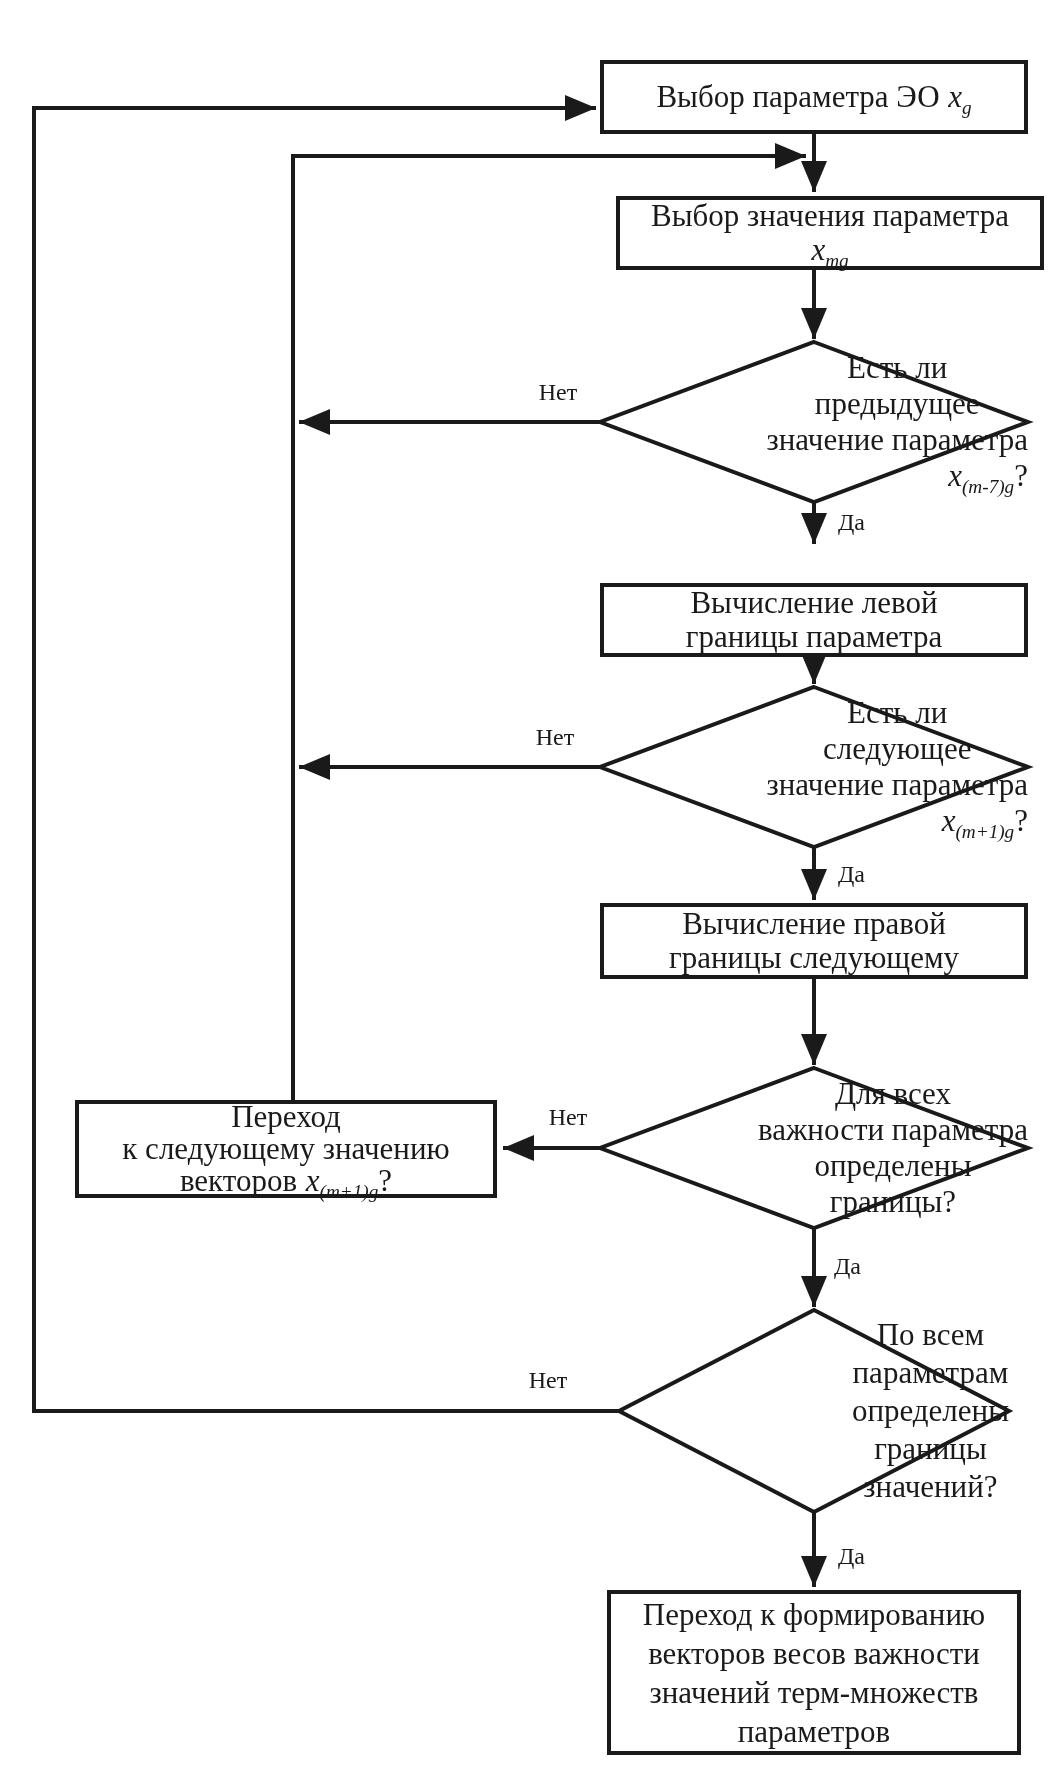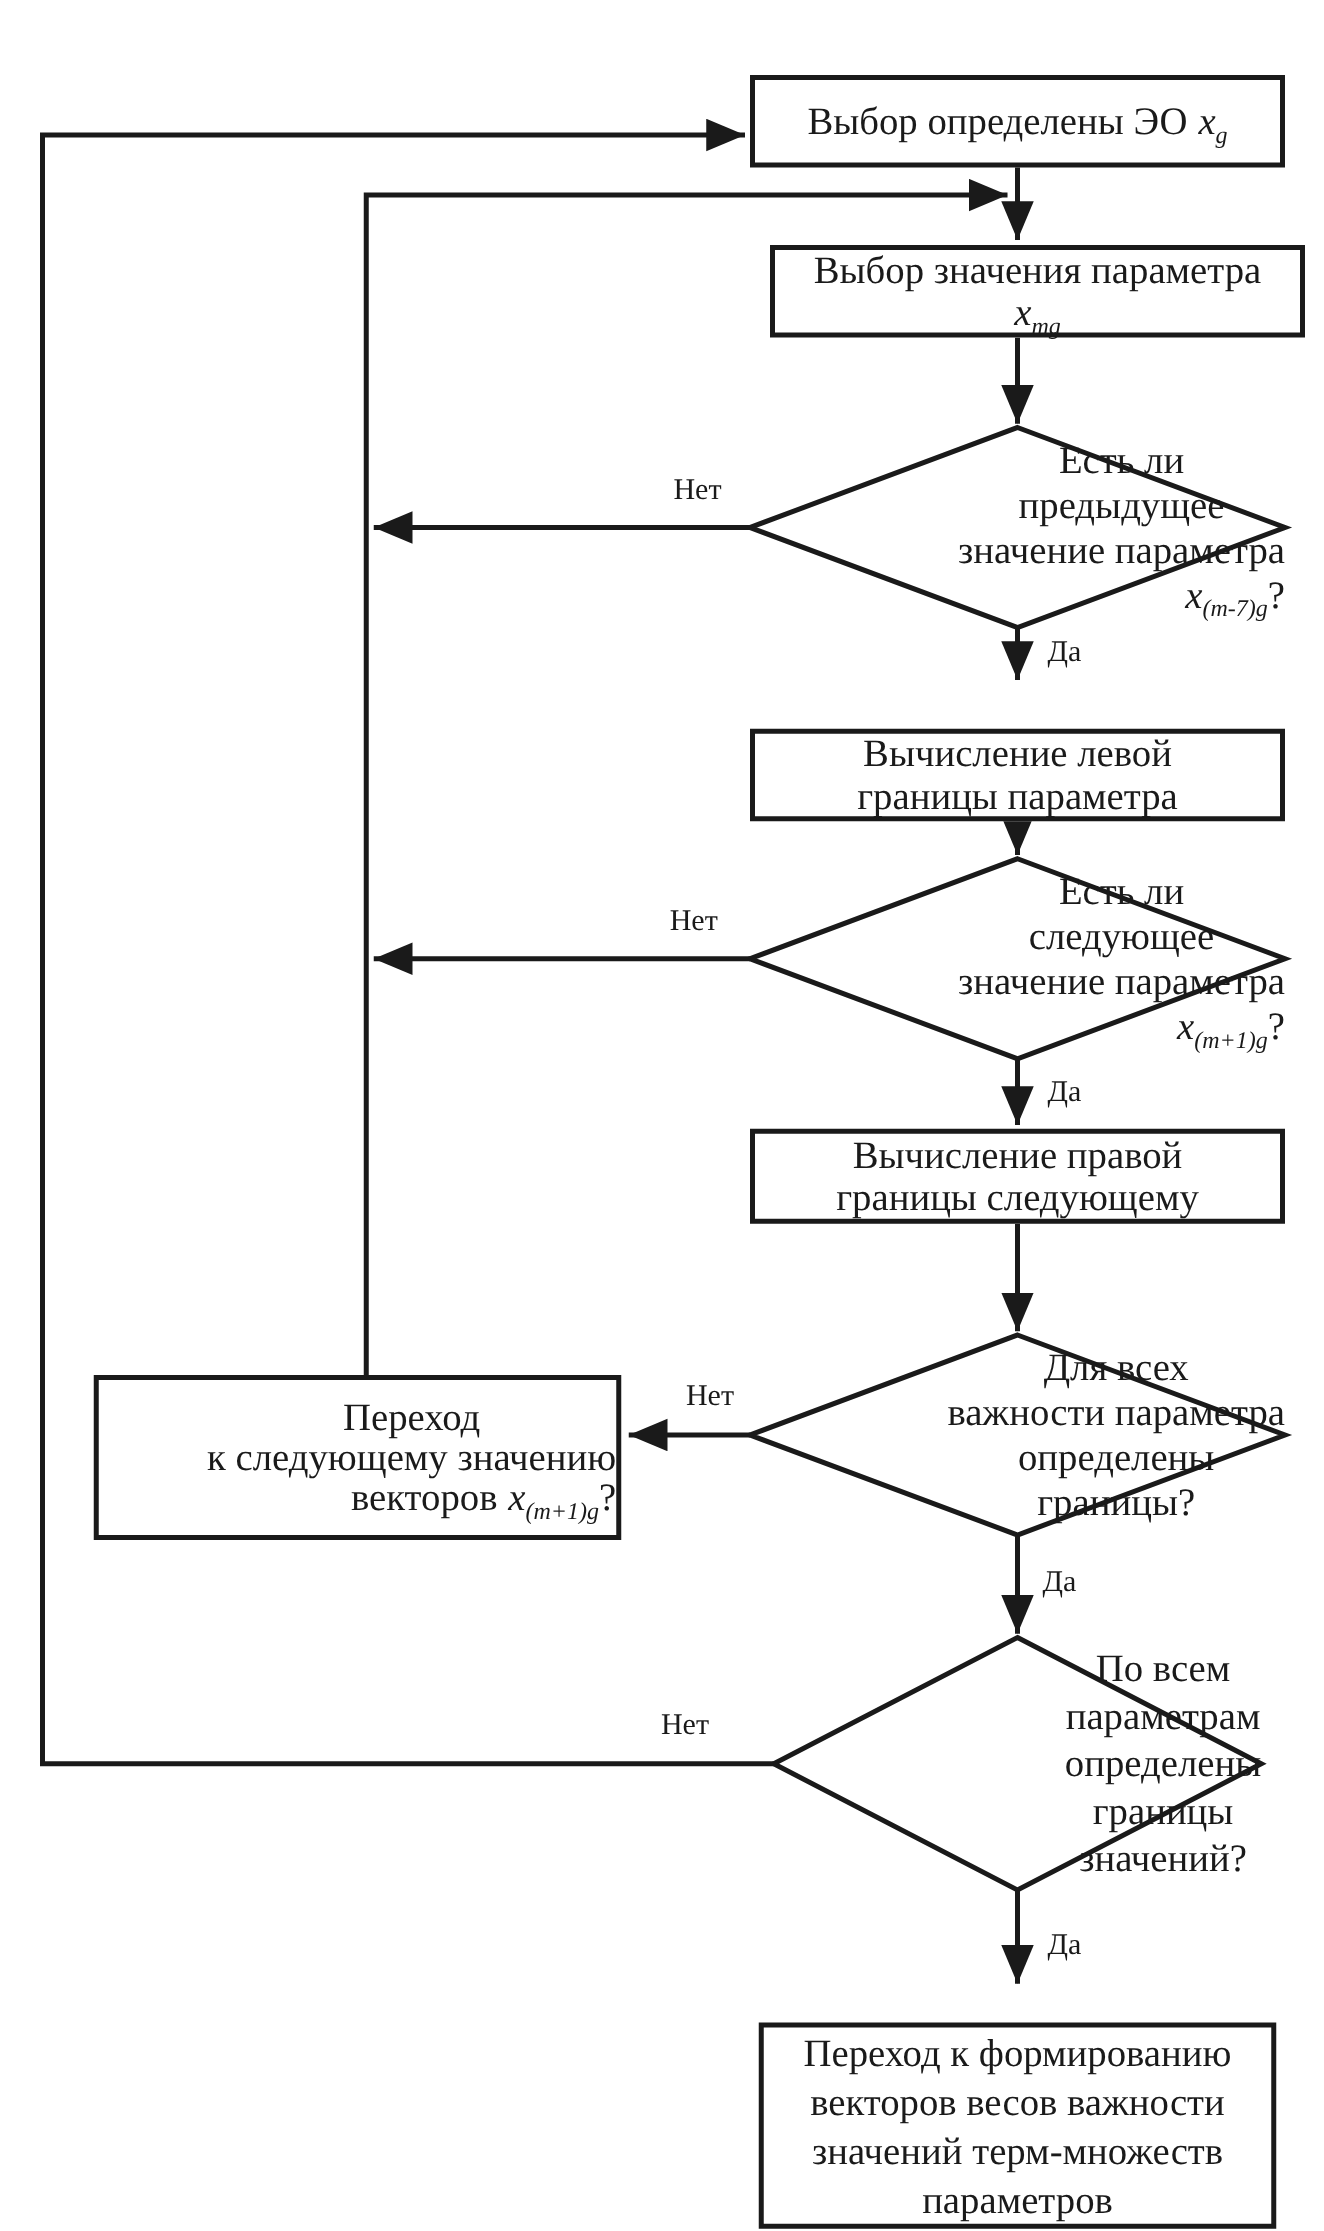--- a/index.html
+++ b/index.html
@@ -21,21 +21,21 @@
     display:flex; flex-direction:column; align-items:flex-end; justify-content:center;
     text-align:center; font-size:31px; line-height:36px; pointer-events:none;
   }
   .lines { white-space:pre-line; }
   .mathline { white-space:nowrap; }
   .mvar { font-style:italic; margin-left:0.28em; }
   .mvar sub { font-size:0.62em; font-style:italic; line-height:0; }
   .qmark { font-style:normal; }
   .edge-label { font-size:24px; line-height:32px; text-align:center; }
   .leftbox { line-height:32px; }
-  .bigbox { line-height:39px;margin-top:28px; }
+  .bigbox { line-height:39px; }
 </style>
 </head>
 <body>
 
 <div class="canvas">
 
   <svg class="wires" width="1059" height="1785" viewBox="0 0 1059 1785">
     <defs>
       <marker id="arr" markerUnits="userSpaceOnUse" markerWidth="34" markerHeight="28" refX="31" refY="13" orient="auto">
         <path d="M0,0 L31,13 L0,26 Z" fill="#1a1a1a"></path>
@@ -61,42 +61,42 @@
 
     <line x1="600" y1="1148" x2="503" y2="1148" marker-end="url(#arr)"></line>
 
     <polyline points="293,1100 293,156 806,156" marker-end="url(#arr)"></polyline>
 
     <polyline points="619,1411 34,1411 34,108 596,108" marker-end="url(#arr)"></polyline>
   </svg>
 
   <div class="node" style="left:600px; top:60px; width:428px; height:74px;">
     <div class="mathline">
-      <span>Выбор определены ЭО</span><span class="mvar"><span>x</span><sub>g</sub></span>
+      <span>Выбор параметра ЭО</span><span class="mvar"><span>x</span><sub>g</sub></span>
     </div>
   </div>
 
   <div class="node" style="left:616px; top:196px; width:428px; height:74px;">
     <div class="lines">Выбор значения параметра</div>
     <div class="mathline">
       <span class="mvar" style="margin-left:0;"><span>x</span><sub>mg</sub></span>
     </div>
   </div>
 
   <div class="node" style="left:600px; top:547px; width:428px; height:74px;margin-top:36px;">
     <div class="lines">Вычисление левой
 границы параметра</div>
   </div>
 
   <div class="node" style="left:600px; top:903px; width:428px; height:76px;">
     <div class="lines">Вычисление правой
 границы следующему</div>
   </div>
 
-  <div class="node leftbox" style="left:75px; top:1100px; width:422px; height:132px;align-items:flex-end;">
+  <div class="node leftbox" style="left:75px; top:1100px; width:422px; height:98px;">
     <div class="lines">Переход
 к следующему значению</div>
     <div class="mathline">
       <span>векторов</span><span class="mvar"><span>x</span><sub>(m+1)g</sub></span><span class="qmark">?</span>
     </div>
   </div>
 
   <div class="node bigbox" style="left:607px; top:1590px; width:414px; height:165px;">
     <div class="lines">Переход к формированию
 векторов весов важности

